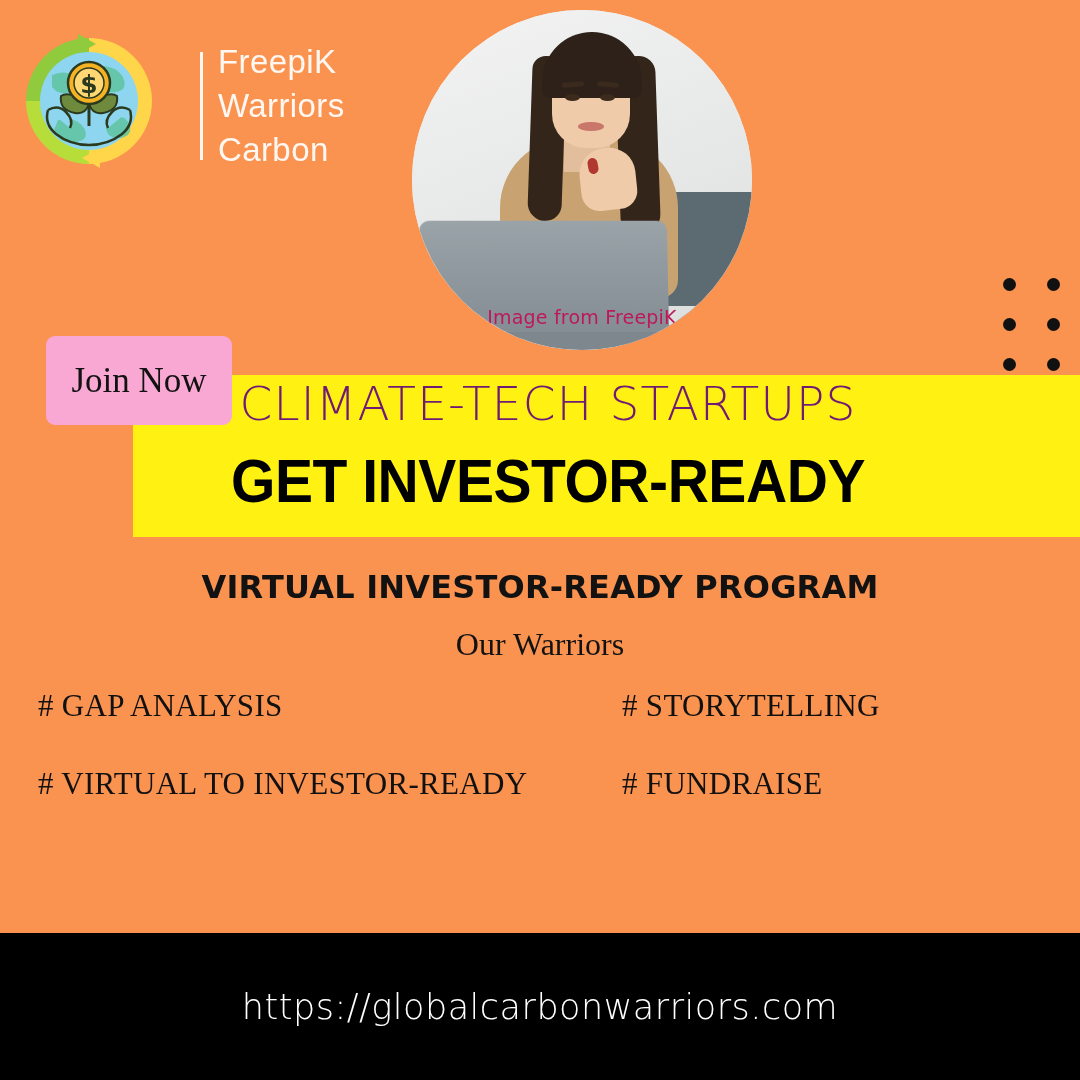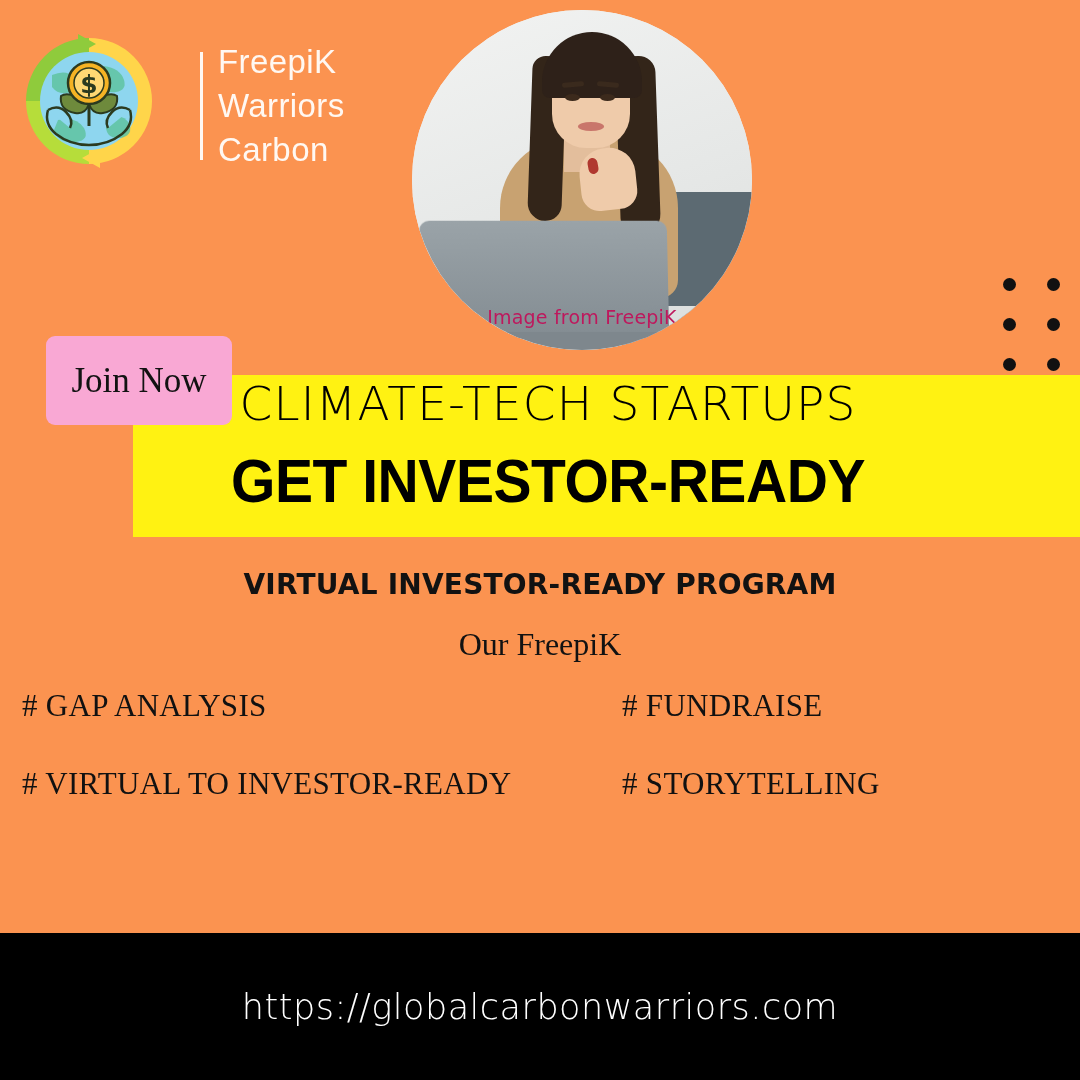--- a/index.html
+++ b/index.html
@@ -161,21 +161,21 @@
     width: 947px;
     height: 162px;
     background: #FFF212;
   }
   .headline-thin {
     position: absolute;
     left: 133px;
     top: 376px;
     width: 830px;
     text-align: center;
-    color: #000000;
+    color: #701a75;
     font-size: 47px;
     font-weight: 300;
     letter-spacing: 1.2px;
     font-family: "DejaVu Sans", sans-serif;
   }
   .headline-bold {
     position: absolute;
     left: 133px;
     top: 445px;
     width: 830px;
@@ -205,21 +205,21 @@
     font-family: "Liberation Serif", serif;
   }
 
   
   .program-line {
     position: absolute;
     left: 0; right: 0;
     top: 568px;
     text-align: center;
     color: #121212;
-    font-size: 28px;
+    font-size: 32px;
     font-weight: 700;
     letter-spacing: 0.2px;
     font-family: "DejaVu Sans", sans-serif;
   }
   .services-line {
     position: absolute;
     left: 0; right: 0;
     top: 626px;
     text-align: center;
     color: #121212;
@@ -228,21 +228,21 @@
   }
 
   
   .svc-col {
     position: absolute;
     font-family: "Liberation Serif", serif;
     color: #111111;
     font-size: 31px;
     letter-spacing: 0.3px;
   }
-  .svc-left  { left: 22px;  top: 688px; }
+  .svc-left  { left: 38px;  top: 688px; }
   .svc-right { left: 622px; top: 688px; }
   .svc-item  { height: 78px; white-space: nowrap; }
 
   
   .footer {
     position: absolute;
     left: 0;
     bottom: 0;
     width: 1080px;
     height: 147px;
@@ -342,28 +342,28 @@
 
   </div>
 
   <div class="yellow-band"></div>
   <div class="headline-thin">CLIMATE-TECH STARTUPS</div>
   <div class="headline-bold">GET INVESTOR-READY</div>
 
   <div class="join-badge">Join Now</div>
 
   <div class="program-line">VIRTUAL INVESTOR-READY PROGRAM</div>
-  <div class="services-line">Our FreepiK</div>
+  <div class="services-line">Our Warriors</div>
 
   <div class="svc-col svc-left">
     <div class="svc-item"># GAP ANALYSIS</div>
     <div class="svc-item"># VIRTUAL TO INVESTOR-READY</div>
   </div>
   <div class="svc-col svc-right">
+    <div class="svc-item"># STORYTELLING</div>
     <div class="svc-item"># FUNDRAISE</div>
-    <div class="svc-item"># STORYTELLING</div>
   </div>
 
   <div class="footer">
     <span class="footer-url">https://globalcarbonwarriors.com</span>
   </div>
 
 </div>
 
 </body></html>

